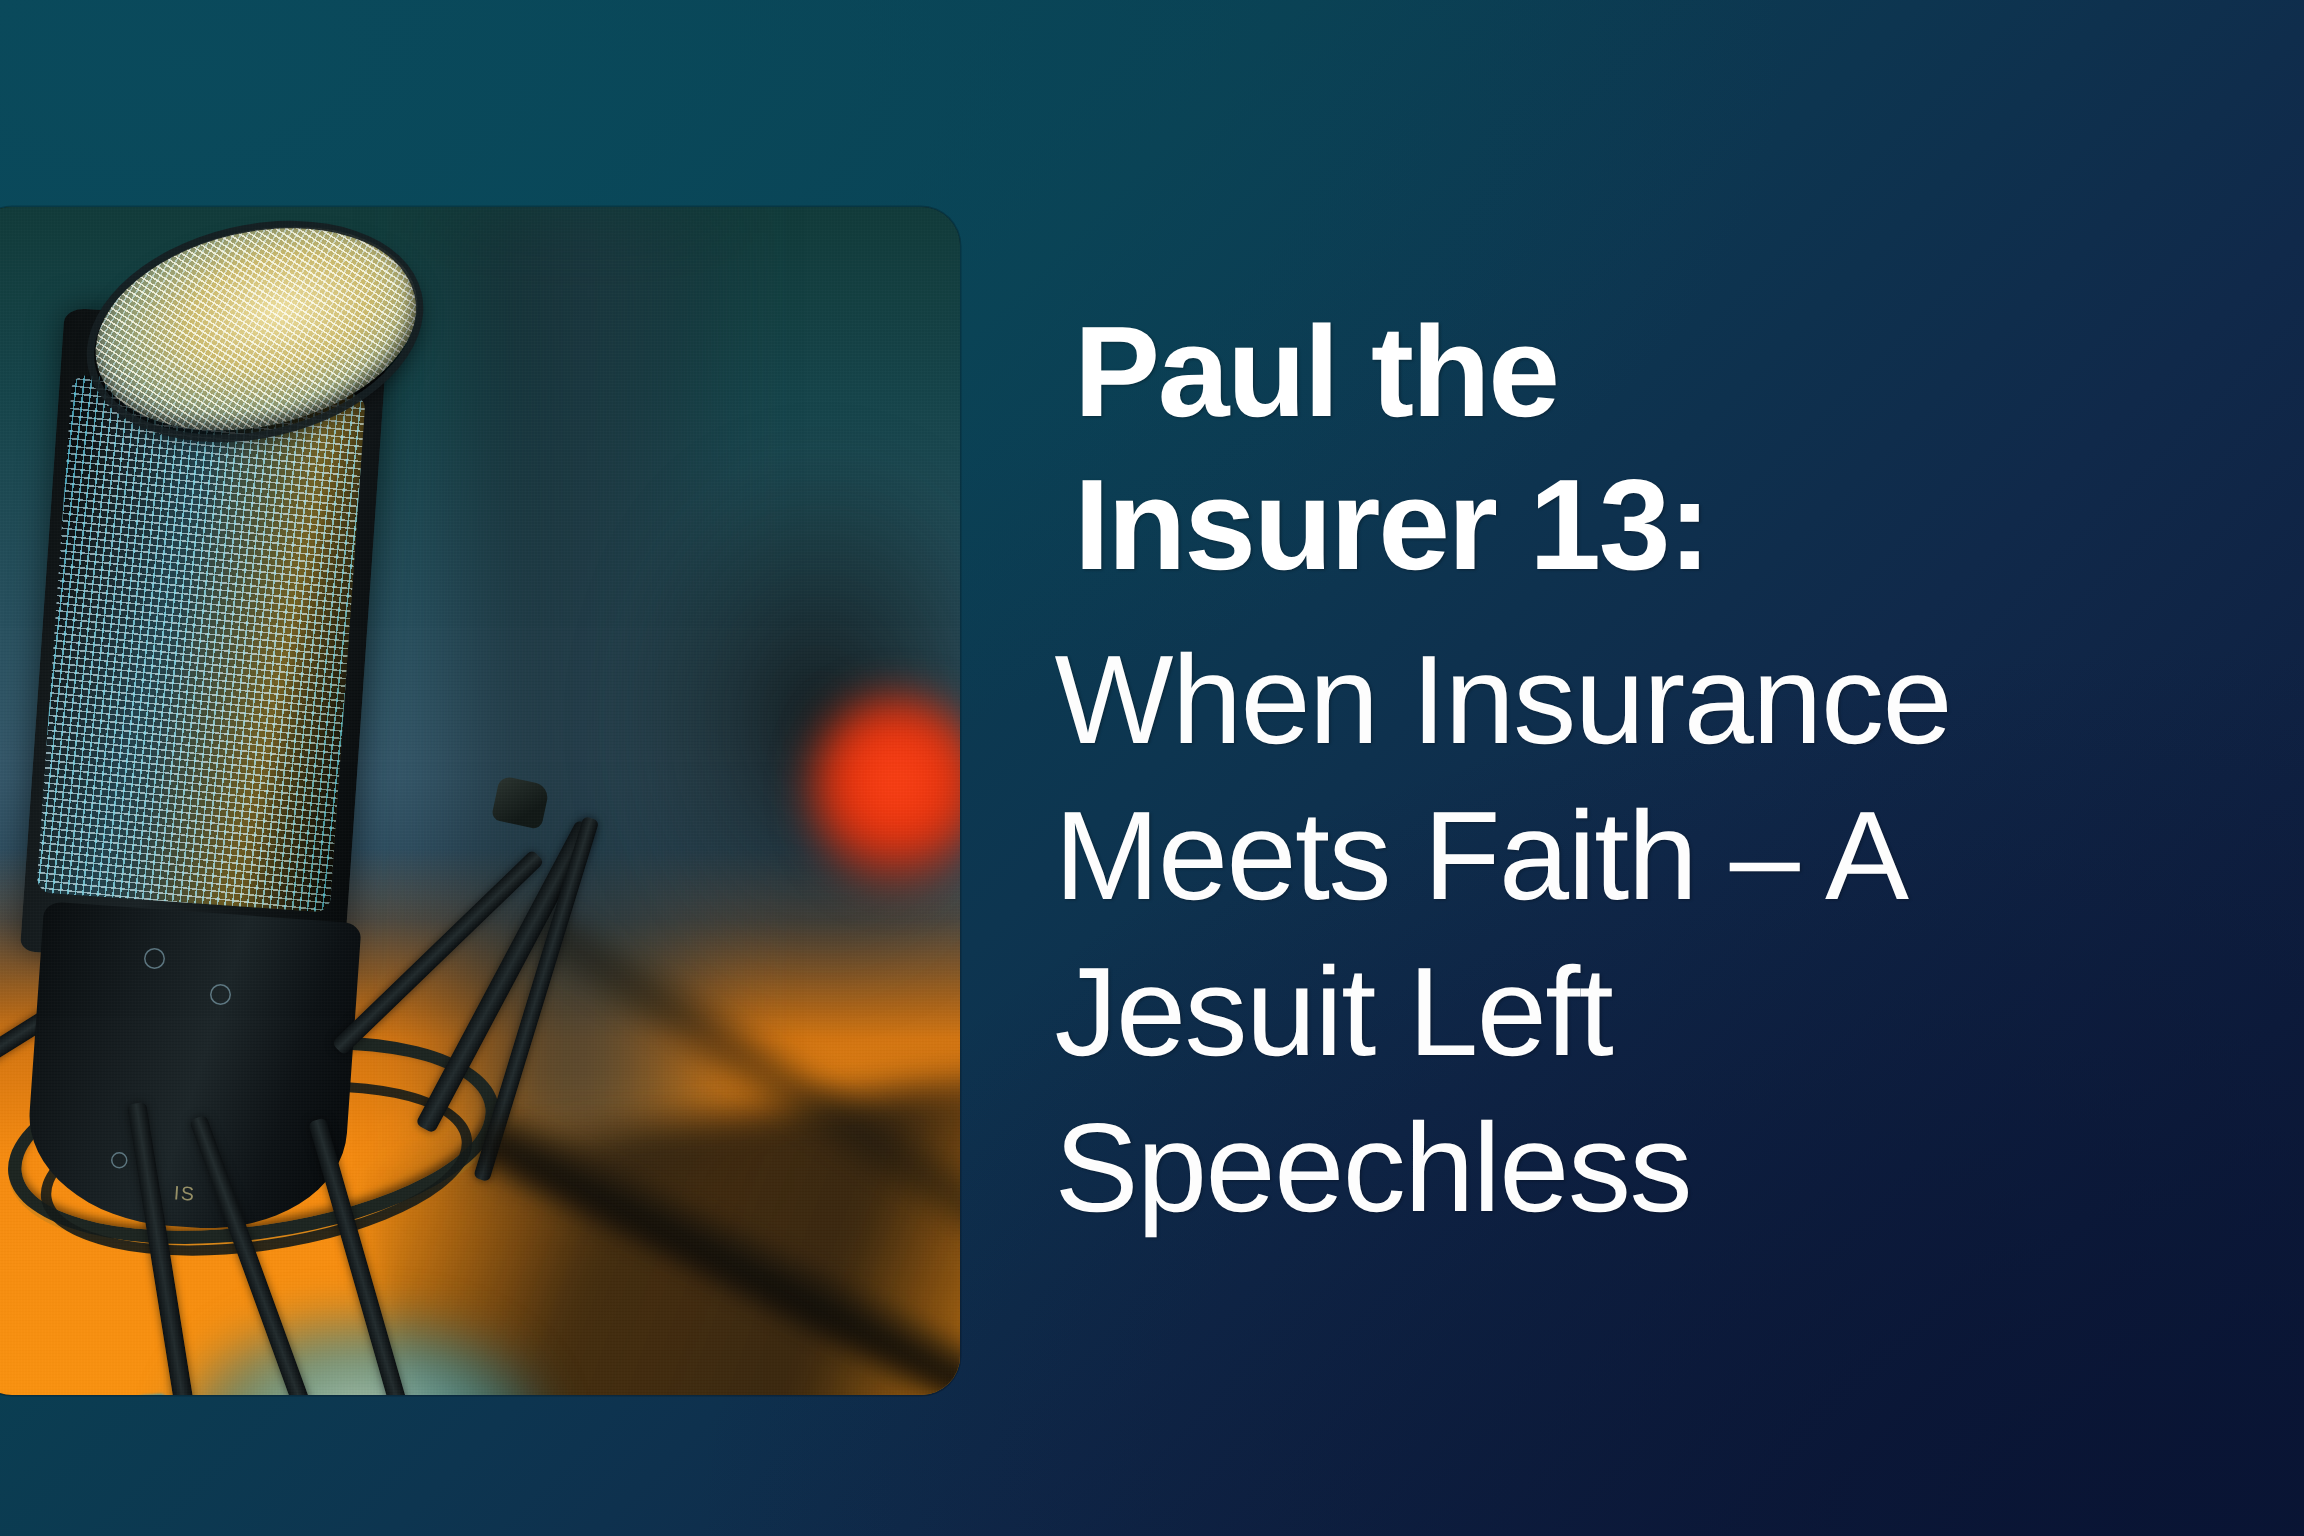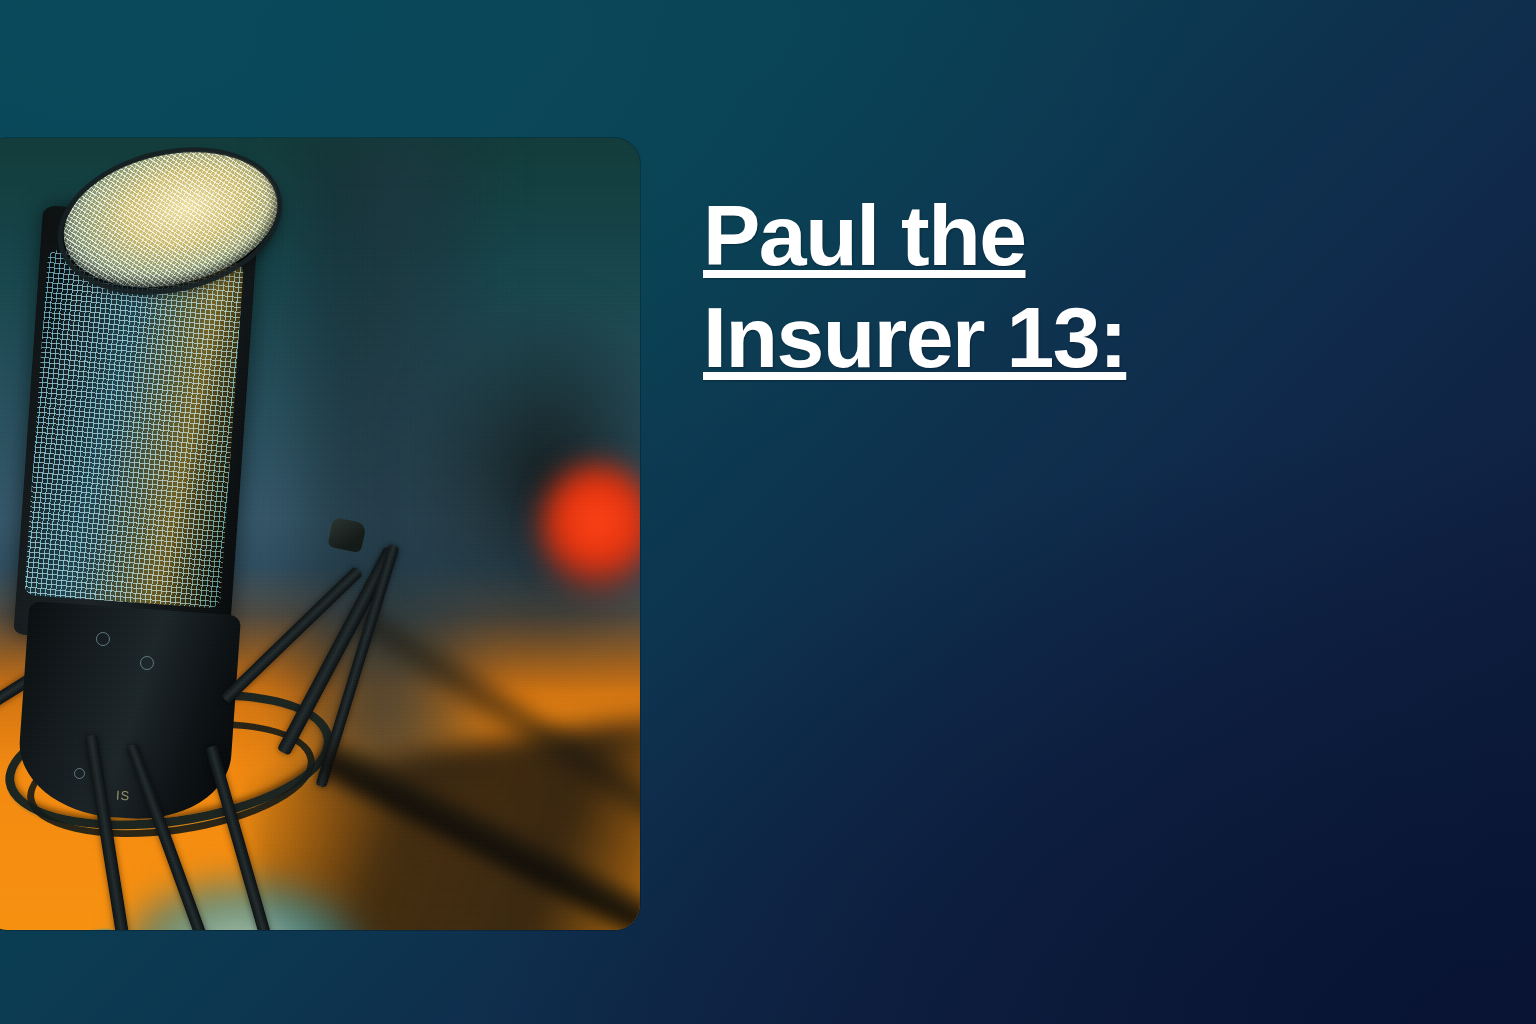--- a/index.html
+++ b/index.html
@@ -320,29 +320,28 @@
   }
 
   
   .text-block {
     position: absolute;
     left: 703px;
     top: 184px;
     width: 720px;
   }
   .ep-title {
-    margin: 0;
+    margin: 13px;
     font-weight: bold;
     font-size: 86px;
     line-height: 102px;
     letter-spacing: -1.5px;
     color: #ffffff;
     text-shadow: 1px 1px 2px rgba(0,0,0,0.30);
     max-width: 560px;
-    text-decoration: underline;
   }
   .ep-subtitle {
     margin: 0;
     font-weight: normal;
     font-size: 84px;
     line-height: 104px;
     letter-spacing: -1px;
     color: #fdfdfd;
     text-shadow: 1px 1px 2px rgba(0,0,0,0.28);
     max-width: 700px;
@@ -391,15 +390,16 @@
       <div class="stand-blue"></div>
 
       <div class="boom"></div>
     </div>
 
     <div class="ph-grain"></div>
   </div>
 
   <div class="text-block">
     <h1 class="ep-title">Paul the Insurer   13:</h1>
+    <h2 class="ep-subtitle">When Insurance Meets Faith – A Jesuit Left Speechless</h2>
   </div>
 
 </div>
 
 </body></html>

